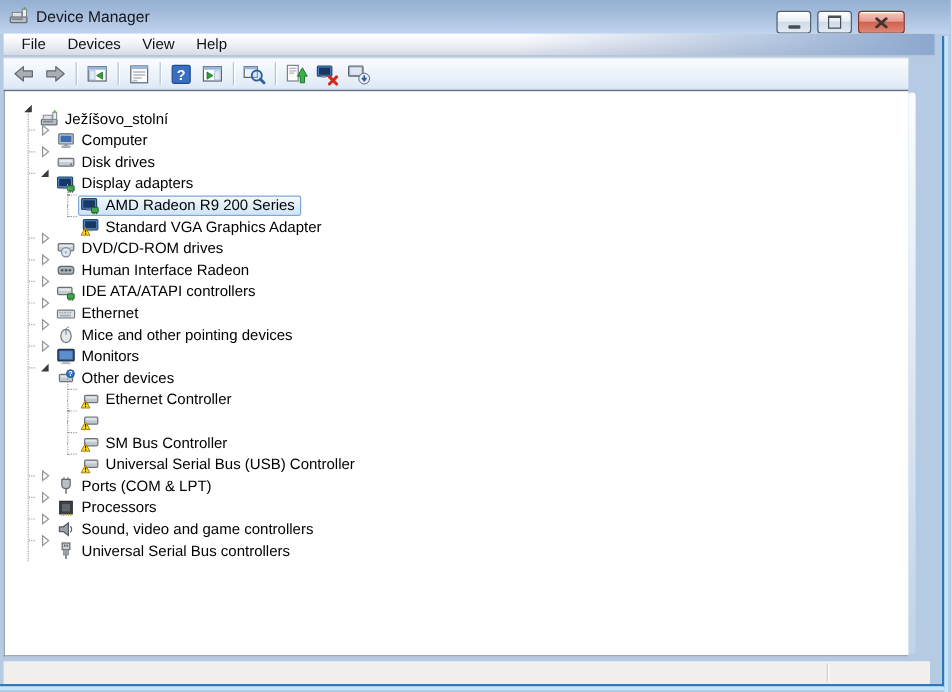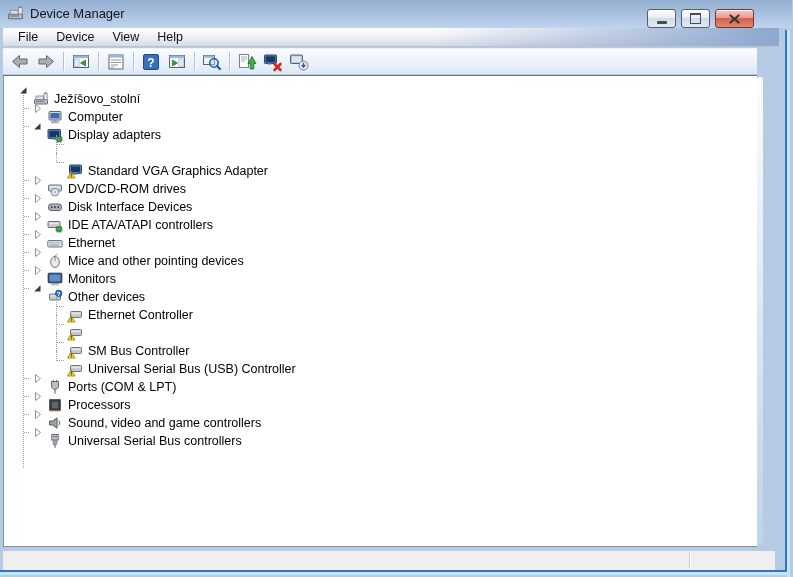--- a/index.html
+++ b/index.html
@@ -92,21 +92,21 @@
             <line x1="1.5" y1="1.5" x2="9.5" y2="8.5"></line>
             <line x1="9.5" y1="1.5" x2="1.5" y2="8.5"></line>
           </g>
         </svg>
       </div>
     </div>
   </div>
 
   <div class="menubar">
     <span class="menu-item">File</span>
-    <span class="menu-item">Device</span>
+    <span class="menu-item">Devices</span>
     <span class="menu-item">View</span>
     <span class="menu-item">Help</span>
   </div>
 
   <div class="toolbar" id="toolbar">
       <span class="tbtn">
         <svg viewBox="0 0 20 20" width="20" height="20">
           <path d="M9.5 3.5 L2.5 9.5 L9.5 15.5 V12 H17 V7 H9.5 Z" fill="#a9aeb4" stroke="#63686e" stroke-linejoin="round"></path>
         </svg>
       </span>
@@ -229,37 +229,63 @@
                 <rect x="6.5" y="11" width="3" height="1.6" fill="#8f969d"></rect>
                 <rect x="4.6" y="12.6" width="6.8" height="1.4" fill="#b4bac0" stroke="#8f969d" stroke-width="0.5"></rect>
               </svg></span>
             <span class="tlabel">Computer</span>
           </span>
         </div>
         <div class="trow lvl1">
           <span class="spacer" style="flex-basis: 25px;"></span>
           <span class="arrow">
             <svg viewBox="0 0 13 13" width="13" height="13">
+              <polygon points="4.5,2.5 9.5,6.5 4.5,10.5" fill="#ffffff" stroke="#8f9398" stroke-width="1"></polygon>
+            </svg>
+          </span>
+          <span class="row-content">
+            <span class="ticon"><svg viewBox="0 0 16 16" width="16" height="16">
+                <rect x="1.5" y="5" width="13" height="6.5" rx="1" fill="#c7ccd2" stroke="#6b7178"></rect>
+                <rect x="2.6" y="6.2" width="10.8" height="1.8" fill="#e8eaed"></rect>
+                <circle cx="12.2" cy="9.9" r="0.8" fill="#666c73"></circle>
+              </svg></span>
+            <span class="tlabel">Disk drives</span>
+          </span>
+        </div>
+        <div class="trow lvl1">
+          <span class="spacer" style="flex-basis: 25px;"></span>
+          <span class="arrow">
+            <svg viewBox="0 0 13 13" width="13" height="13">
               <polygon points="9.5,3.2 9.5,9.5 3.2,9.5" fill="#3a3a3a"></polygon>
             </svg>
           </span>
           <span class="row-content">
             <span class="ticon"><svg viewBox="0 0 16 16" width="16" height="16">
                 <rect x="1" y="2.5" width="12.5" height="9" rx="0.8" fill="#5585c4" stroke="#27476f"></rect>
                 <rect x="2.4" y="3.9" width="9.7" height="6.2" fill="#173864"></rect>
                 <rect x="5" y="11.5" width="4" height="1.2" fill="#8f969d"></rect>
                 <rect x="9.2" y="9.8" width="5.6" height="4.4" rx="0.6" fill="#45a649" stroke="#1e5c22" stroke-width="0.8"></rect>
                 <path d="M10.5 14.4v1.2 M12 14.4v1.2 M13.5 14.4v1.2" stroke="#1e5c22" stroke-width="0.8"></path>
               </svg></span>
             <span class="tlabel">Display adapters</span>
           </span>
         </div>
         <div class="trow lvl2 selected">
           <span class="spacer" style="flex-basis: 43px;"></span>
           <span class="conn"></span>
+          <span class="row-content">
+            <span class="ticon"><svg viewBox="0 0 16 16" width="16" height="16">
+                <rect x="1" y="2.5" width="12.5" height="9" rx="0.8" fill="#5585c4" stroke="#27476f"></rect>
+                <rect x="2.4" y="3.9" width="9.7" height="6.2" fill="#173864"></rect>
+                <rect x="5" y="11.5" width="4" height="1.2" fill="#8f969d"></rect>
+                <rect x="9.2" y="9.8" width="5.6" height="4.4" rx="0.6" fill="#45a649" stroke="#1e5c22" stroke-width="0.8"></rect>
+                <path d="M10.5 14.4v1.2 M12 14.4v1.2 M13.5 14.4v1.2" stroke="#1e5c22" stroke-width="0.8"></path>
+              </svg></span>
+            <span class="tlabel">AMD Radeon R9 200 Series</span>
+          </span>
         </div>
         <div class="trow lvl2">
           <span class="spacer" style="flex-basis: 43px;"></span>
           <span class="conn end"></span>
           <span class="row-content">
             <span class="ticon"><svg viewBox="0 0 16 16" width="16" height="16">
                 <rect x="2.5" y="2" width="12" height="8.5" rx="0.8" fill="#5585c4" stroke="#27476f"></rect>
                 <rect x="3.9" y="3.4" width="9.2" height="5.7" fill="#173864"></rect>
                 <rect x="6.5" y="10.5" width="4" height="1.2" fill="#8f969d"></rect>
                 <path d="M4.2 8.6 L8 15 H0.6 Z" fill="#fcd62c" stroke="#9c7a08" stroke-width="0.8" stroke-linejoin="round"></path>
@@ -293,21 +319,21 @@
               <polygon points="4.5,2.5 9.5,6.5 4.5,10.5" fill="#ffffff" stroke="#8f9398" stroke-width="1"></polygon>
             </svg>
           </span>
           <span class="row-content">
             <span class="ticon"><svg viewBox="0 0 16 16" width="16" height="16">
                 <rect x="1.5" y="5" width="13" height="6.5" rx="2.5" fill="#aeb5bc" stroke="#60666d"></rect>
                 <circle cx="4.8" cy="8.2" r="1.1" fill="#4d5560"></circle>
                 <circle cx="11.2" cy="8.2" r="1.1" fill="#4d5560"></circle>
                 <rect x="7" y="7.2" width="2" height="2" fill="#4d5560"></rect>
               </svg></span>
-            <span class="tlabel">Disk Interface Devices</span>
+            <span class="tlabel">Human Interface Radeon</span>
           </span>
         </div>
         <div class="trow lvl1">
           <span class="spacer" style="flex-basis: 25px;"></span>
           <span class="arrow">
             <svg viewBox="0 0 13 13" width="13" height="13">
               <polygon points="4.5,2.5 9.5,6.5 4.5,10.5" fill="#ffffff" stroke="#8f9398" stroke-width="1"></polygon>
             </svg>
           </span>
           <span class="row-content">

